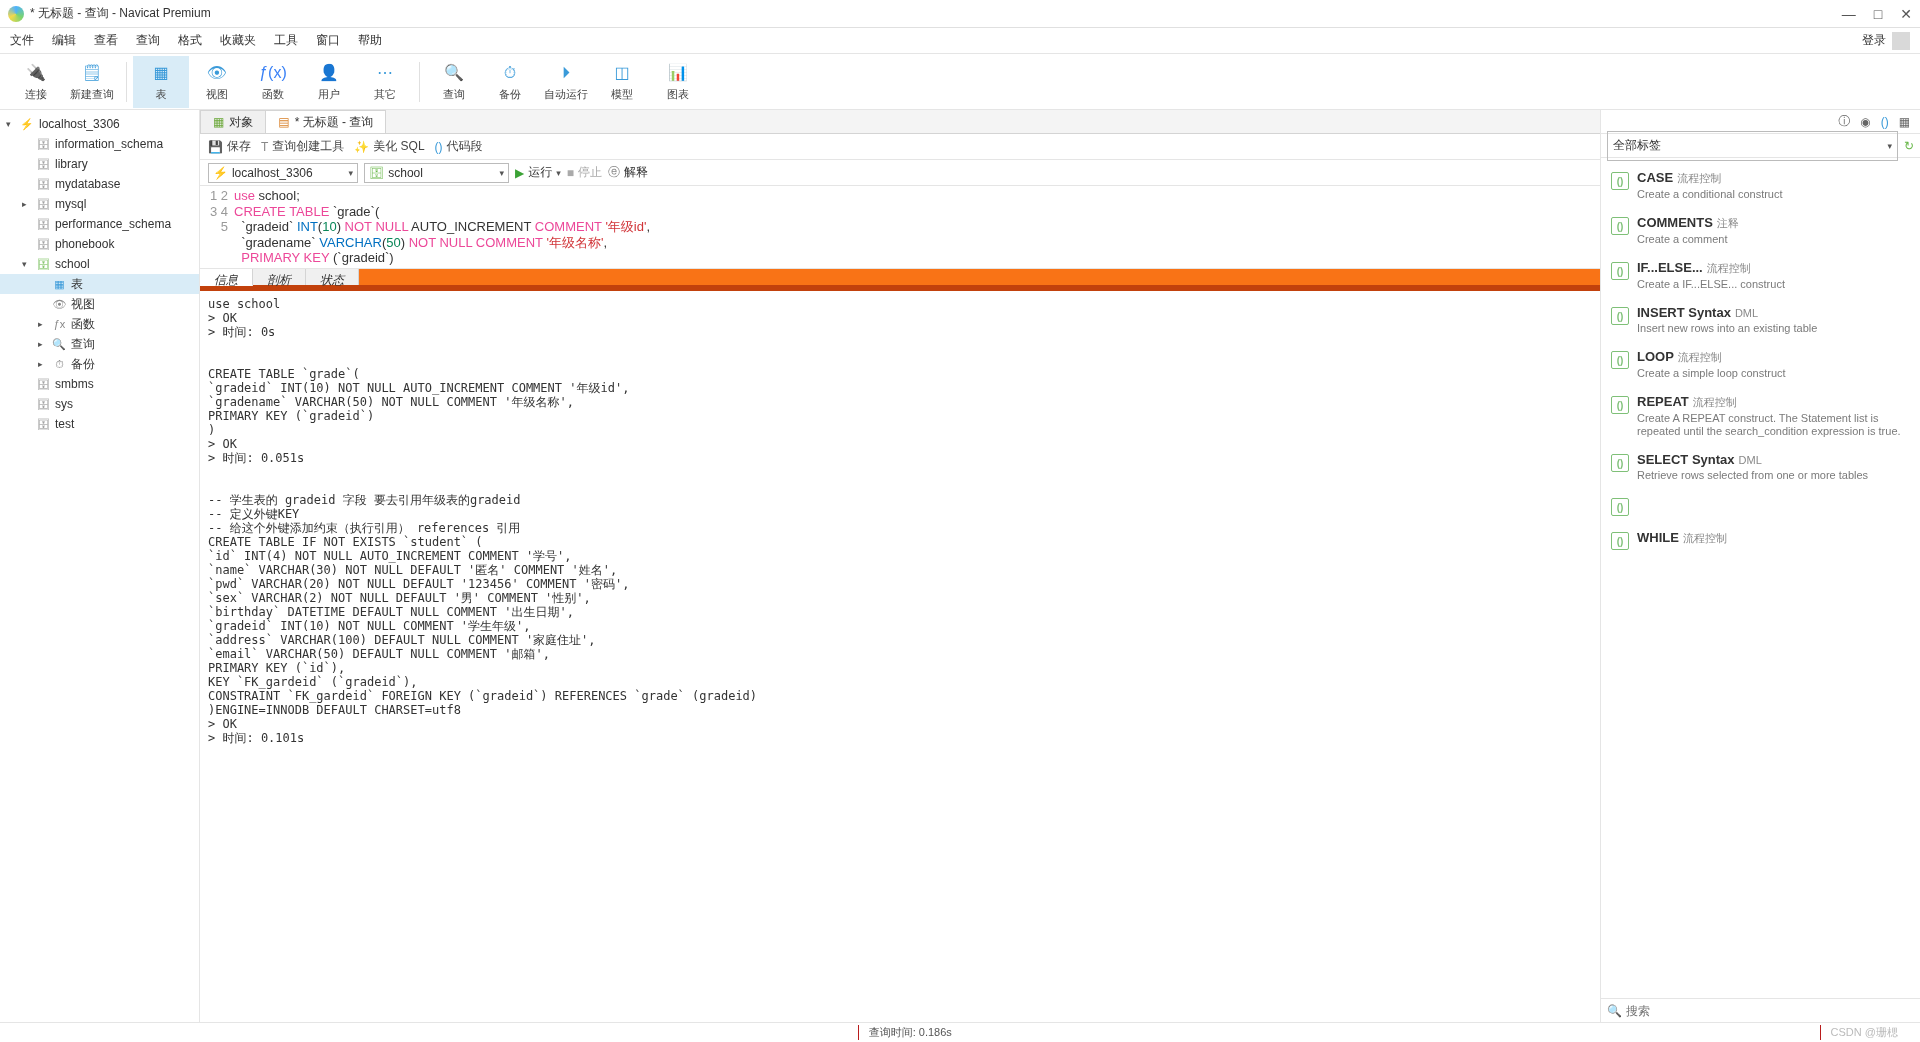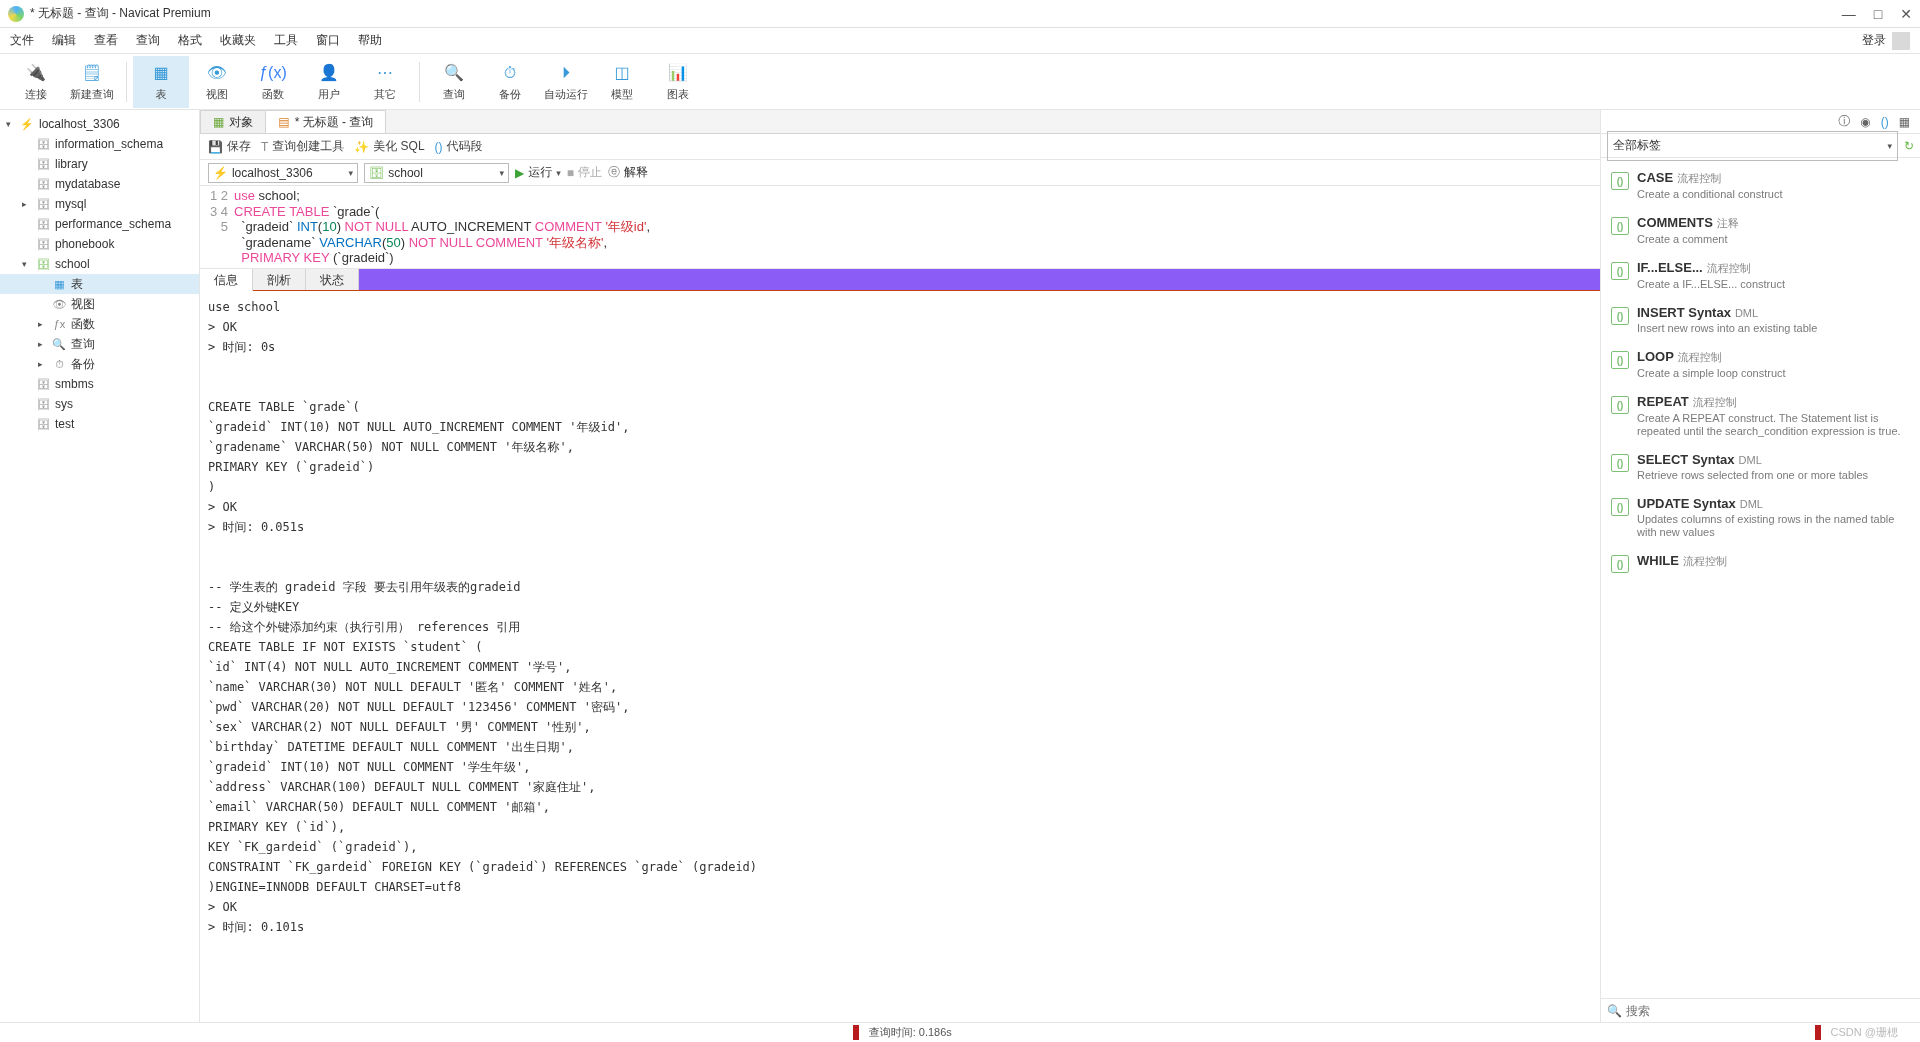--- a/index.html
+++ b/index.html
@@ -31,39 +31,39 @@
 .qbar { height:26px; display:flex; align-items:center; gap:10px; padding:0 8px; border-bottom:1px solid #e5e5e5; }
 .qbar .qb { display:flex; align-items:center; gap:4px; color:#444; cursor:default; }
 .selrow { height:26px; display:flex; align-items:center; gap:6px; padding:0 8px; border-bottom:1px solid #e5e5e5; }
 .sel-dd { height:20px; border:1px solid #bbb; display:flex; align-items:center; padding:0 4px; background:#fff; font-size:12px; gap:4px; }
 .sel-dd.w1 { width:150px; } .sel-dd.w2 { width:145px; }
 .sel-dd .arrow { margin-left:auto; font-size:9px; color:#555; }
 .runbtn { display:flex; align-items:center; gap:4px; }
 .code { position:relative; display:flex; background:#fff; font-family:Consolas,monospace; font-size:13px; line-height:15.5px; border-bottom:1px solid #e5e5e5; }
 .gutter { width:34px; text-align:right; color:#999; padding:2px 6px 2px 0; background:#fff; user-select:none; }
 .codelines { flex:1; padding:2px 0; white-space:pre; overflow:auto; }
-.restabs { height:22px; display:flex; border-bottom:1px solid #c2410c; background:#8b5cf6; }
+.restabs { height:22px; display:flex; border-bottom:6px solid #c2410c; background:#f97316;font-style:italic; }
 .restabs .rt { padding:3px 14px; border-right:1px solid #d4d4d4; background:#f0f0f0; cursor:default; }
 .restabs .rt.act { background:#fff; border-bottom:1px solid #fff; margin-bottom:-1px; }
-.output { flex:1; overflow:auto; padding:6px 8px; font-family:Consolas,"Microsoft YaHei",monospace; font-size:12px; line-height:20px; white-space:pre; }
+.output { flex:1; overflow:auto; padding:6px 8px; font-family:Consolas,"Microsoft YaHei",monospace; font-size:12px; line-height:14px; white-space:pre; }
 .right { width:320px; border-left:1px solid #e5e5e5; display:flex; flex-direction:column; }
 .right .ricons { height:24px; display:flex; align-items:center; justify-content:flex-end; gap:10px; padding:0 10px; border-bottom:1px solid #e5e5e5; color:#666; }
 .tagrow { height:24px; display:flex; align-items:center; padding:0 6px; border-bottom:1px solid #e5e5e5; }
 .tagdd { flex:1; height:30px; border:1px solid #bbb; display:flex; align-items:center; padding:0 5px; }
 .tagdd .arrow { margin-left:auto; font-size:9px; color:#555; }
 .snips { flex:1; overflow:auto; padding:6px 4px; }
 .srow { display:flex; gap:8px; padding:6px 6px 8px; }
 .srow .sic { width:18px; height:18px; border:1px solid #7fc078; color:#7fc078; display:flex; align-items:center; justify-content:center; font-size:10px; font-weight:bold; border-radius:2px; flex-shrink:0; margin-top:2px; }
 .srow .stitle { font-weight:bold; color:#333; font-size:13px; }
 .srow .stag { font-size:11px; color:#888; margin-left:4px; font-weight:normal; }
 .srow .sdesc { font-size:11px; color:#7a7a7a; margin-top:2px; line-height:13px; }
 .searchrow { height:24px; border-top:1px solid #e5e5e5; display:flex; align-items:center; padding:0 6px; }
 .searchrow input { flex:1; border:none; outline:none; font-size:12px; }
 .status { height:20px; border-top:1px solid #e5e5e5; display:flex; align-items:center; font-size:11px; color:#555; }
-.status .s1 { margin-left:auto; padding:0 10px; border-left:6px solid #b91c1c; }
+.status .s1 { margin-left:auto; padding:0 10px; border-left:1px solid #b91c1c; }
 .status .wm { color:#bbb; padding-right:22px; }
 .kw { color:#ec4899; } .ty { color:#0070c1; } .num { color:#098658; } .str { color:#d13438; }
 </style>
 </head>
 <body>
 
 <div class="titlebar">
   <span class="logo"></span>
   <span class="title">* 无标题 - 查询 - Navicat Premium</span>
   <div class="winctrl">
@@ -391,24 +391,20 @@
         </div>
         <div class="srow">
           <div class="sic">()</div>
           <div>
             <div class="stitle">SELECT Syntax<span class="stag">DML</span></div>
             <div class="sdesc">Retrieve rows selected from one or more tables</div>
           </div>
         </div>
         <div class="srow">
           <div class="sic">()</div>
-          <div>
-            <div class="stitle">UPDATE Syntax<span class="stag">DML</span></div>
-            <div class="sdesc">Updates columns of existing rows in the named table with new values</div>
-          </div>
         </div>
         <div class="srow">
           <div class="sic">()</div>
           <div>
             <div class="stitle">WHILE<span class="stag">流程控制</span></div>
           </div>
         </div>
       </div>
     <div class="searchrow">
       <span style="color:#999;margin-right:4px">🔍</span>

